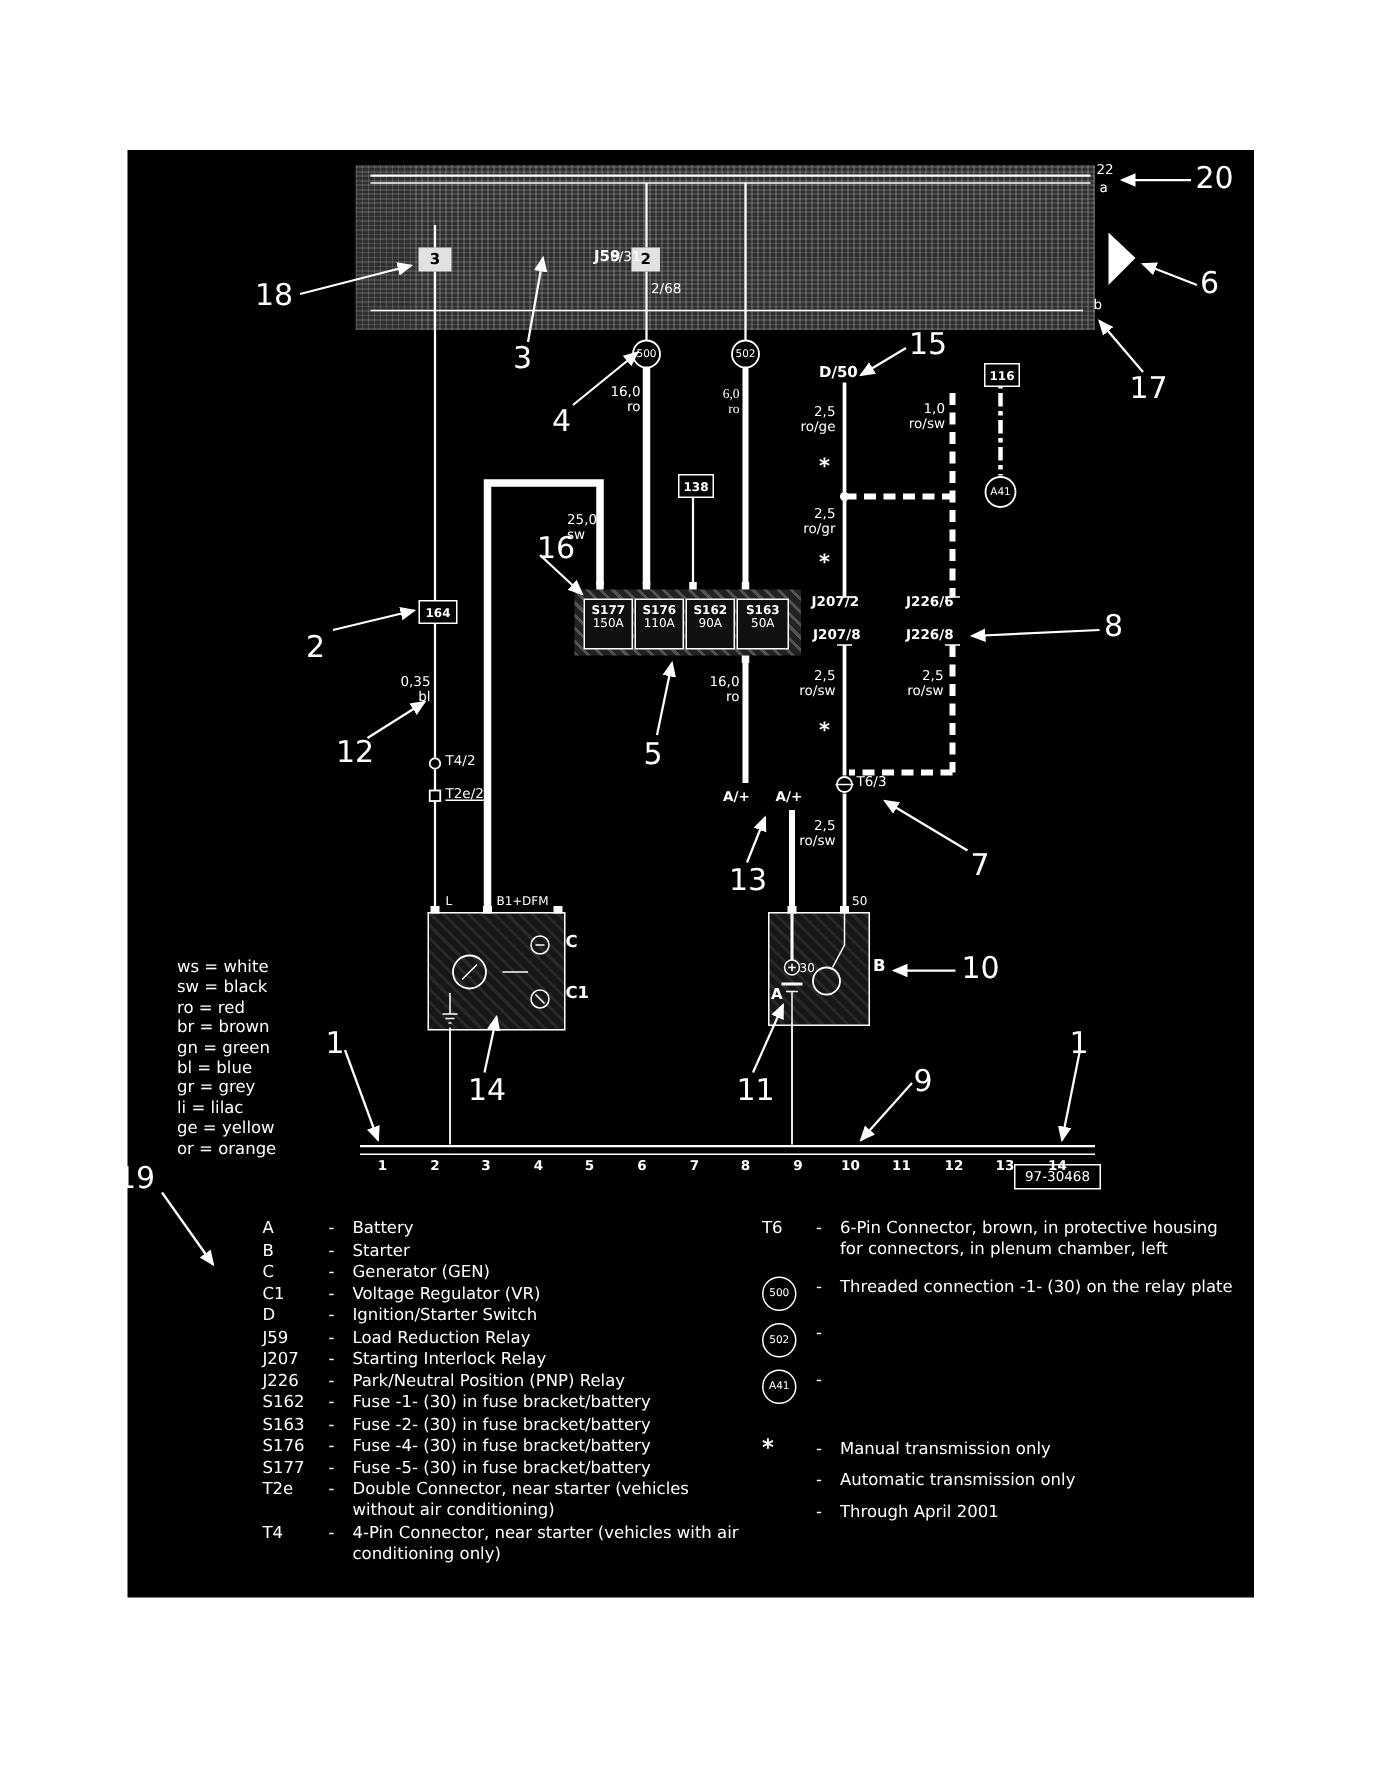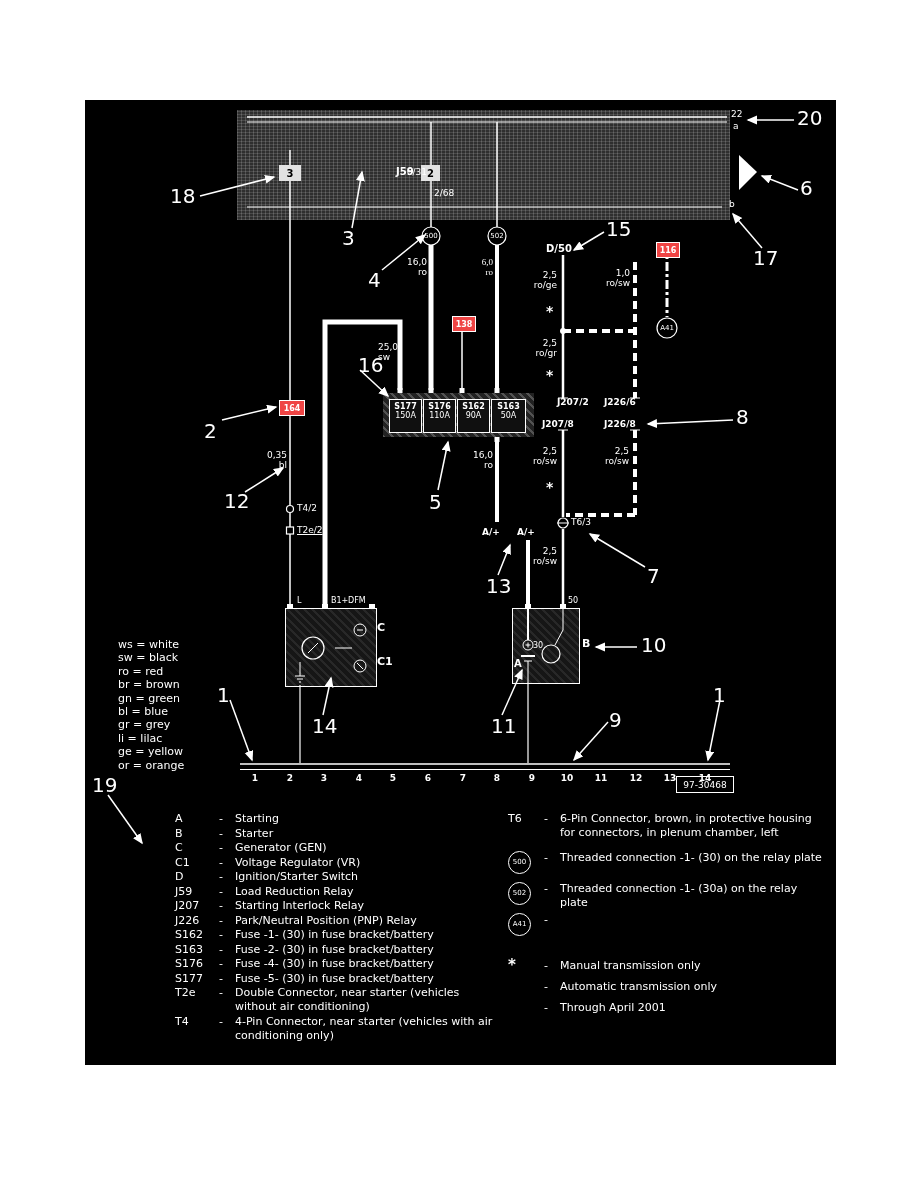--- a/index.html
+++ b/index.html
@@ -12,21 +12,21 @@
     background-image:repeating-linear-gradient(45deg,rgba(255,255,255,.22) 0 2px,transparent 2px 6px);}
   .compbox{position:absolute;border:1.5px solid #fff;background-color:#161616;
     background-image:repeating-linear-gradient(45deg,rgba(255,255,255,.08) 0 2px,transparent 2px 6px);}
   svg.overlay{position:absolute;left:0;top:0;pointer-events:none;}
   .t{position:absolute;color:#fff;font-family:"DejaVu Sans",sans-serif;font-size:10px;line-height:1.15;}
   .s7{font-size:7px}.s8{font-size:8px}.s9{font-size:9px}.s11{font-size:11px}.s14{font-size:14px}
   .b{font-weight:700}.pre{white-space:pre-line}.r{text-align:right}.c{text-align:center}
   .co{font-size:20px;line-height:1;}
   .wbox{position:absolute;background:#e2e2e2;color:#000;font:bold 10px "DejaVu Sans",sans-serif;
         display:flex;align-items:center;justify-content:center;}
-  .obox{position:absolute;border:1px solid #fff;background:#ef4444;color:#fff;font:bold 8px "DejaVu Sans",sans-serif;
+  .obox{position:absolute;border:1px solid #fff;background:#000000;color:#fff;font:bold 8px "DejaVu Sans",sans-serif;
         display:flex;align-items:center;justify-content:center;}
   .fusebox{position:absolute;border:1px solid #fff;background:#101010;color:#fff;text-align:center;padding-top:2px;}
   .fusebox .fn{display:block;font:bold 8px "DejaVu Sans",sans-serif;}
   .fusebox .fa{display:block;font:8px "DejaVu Sans",sans-serif;}
   .codebox{position:absolute;border:1px solid #fff;color:#fff;display:flex;align-items:center;justify-content:center;
         font:9px "DejaVu Sans",sans-serif;}
   .clegend{position:absolute;left:118px;top:638px;color:#fff;font-size:11px;line-height:13.4px;}
   .lrow{position:absolute;display:flex;color:#fff;font-size:11px;line-height:13.5px;}
   .lcode{width:44px;flex:none;}
   .lcode2{width:36px;flex:none;}
@@ -188,21 +188,21 @@
   <span class="t s7 c" style="left:656px;top:324px;width:22px;">A41</span>
   <span class="t b" style="left:546px;top:243px;">D/50</span>
   <div class="obox" style="left:279px;top:400px;width:24px;height:14px;">164</div>
   <div class="obox" style="left:452px;top:316px;width:22px;height:14px;">138</div>
   <div class="obox" style="left:656px;top:242px;width:22px;height:14px;">116</div>
   <span class="t s9" style="left:297px;top:503px;">T4/2</span>
   <span class="t s9" style="left:297px;top:525px;text-decoration:underline;">T2e/2</span>
   <span class="t s9" style="left:571px;top:517px;">T6/3</span>
   <span class="t s9 b" style="left:482px;top:527px;">A/+</span>
   <span class="t s9 b" style="left:517px;top:527px;">A/+</span>
-  <span class="t s9 b" style="left:557px;top:397px;text-align:center;">J207/2</span>
+  <span class="t s9 b" style="left:541px;top:397px;text-align:center;">J207/2</span>
   <span class="t s9 b" style="left:542px;top:419px;">J207/8</span>
   <span class="t s9 b" style="left:604px;top:397px;">J226/6</span>
   <span class="t s9 b" style="left:604px;top:419px;">J226/8</span>
 
   <span class="t s9 pre r" style="left:397px;top:257px;width:30px;">16,0
 ro</span>
   <span class="t s9 pre r" style="left:463px;top:257px;width:30px;font-family:Liberation Serif, serif;">6,0
 ro</span>
   <span class="t s9 pre r" style="left:527px;top:270px;width:30px;">2,5
 ro/ge</span>
@@ -281,40 +281,40 @@
   <span class="t co" style="left:609px;top:710px;">9</span>
   <span class="t co" style="left:641px;top:635px;">10</span>
   <span class="t co" style="left:491px;top:716px;">11</span>
   <span class="t co" style="left:224px;top:491px;">12</span>
   <span class="t co" style="left:486px;top:576px;">13</span>
   <span class="t co" style="left:312px;top:716px;">14</span>
   <span class="t co" style="left:606px;top:219px;">15</span>
   <span class="t co" style="left:338px;top:355px;margin-left:20px;">16</span>
   <span class="t co" style="left:753px;top:248px;">17</span>
   <span class="t co" style="left:170px;top:186px;">18</span>
-  <span class="t co" style="left:92px;top:775px;">19</span>
+  <span class="t co" style="left:78px;top:775px;">19</span>
   <span class="t co" style="left:797px;top:108px;">20</span>
 
   <div class="clegend">
     <div>ws = white</div>
     <div>sw = black</div>
     <div>ro = red</div>
     <div>br = brown</div>
     <div>gn = green</div>
     <div>bl = blue</div>
     <div>gr = grey</div>
     <div>li = lilac</div>
     <div>ge = yellow</div>
     <div>or = orange</div>
   </div>
 
   <div class="lrow" style="left:175px;top:812px;">
     <span class="lcode">A</span>
     <span class="ldash">-</span>
-    <span class="ldesc">Starting</span>
+    <span class="ldesc">Battery</span>
   </div>
   <div class="lrow" style="left:175px;top:827px;">
     <span class="lcode">B</span>
     <span class="ldash">-</span>
     <span class="ldesc">Starter</span>
   </div>
   <div class="lrow" style="left:175px;top:841px;">
     <span class="lcode">C</span>
     <span class="ldash">-</span>
     <span class="ldesc">Generator (GEN)</span>
@@ -388,21 +388,20 @@
         <span class="lcir">500</span>
       </span>
     <span class="ldash">-</span>
     <span class="ldesc">Threaded connection -1- (30) on the relay plate</span>
   </div>
   <div class="lrow" style="left:508px;top:882px;">
     <span class="lcode2">
         <span class="lcir">502</span>
       </span>
     <span class="ldash">-</span>
-    <span class="ldesc">Threaded connection -1- (30a) on the relay plate</span>
   </div>
   <div class="lrow" style="left:508px;top:913px;">
     <span class="lcode2">
         <span class="lcir">A41</span>
       </span>
     <span class="ldash">-</span>
   </div>
   <div class="lrow" style="left:508px;top:959px;">
     <span class="lcode2 b" style="font-size:15px;">*</span>
     <span class="ldash">-</span>

